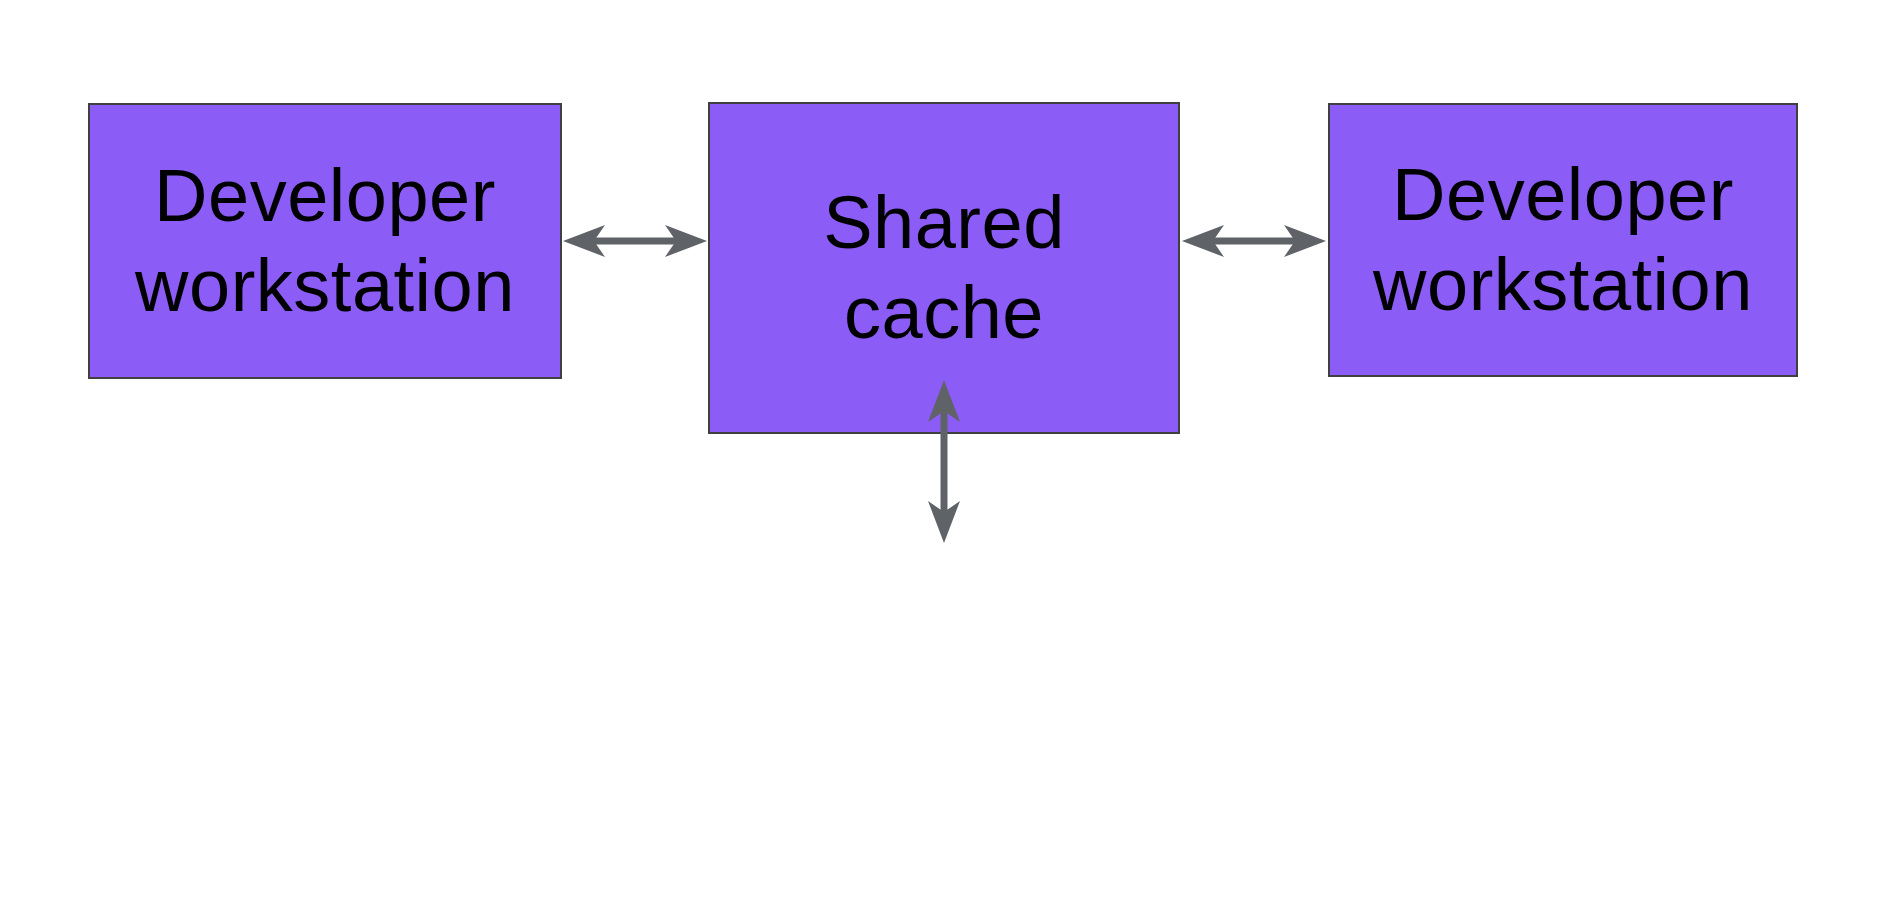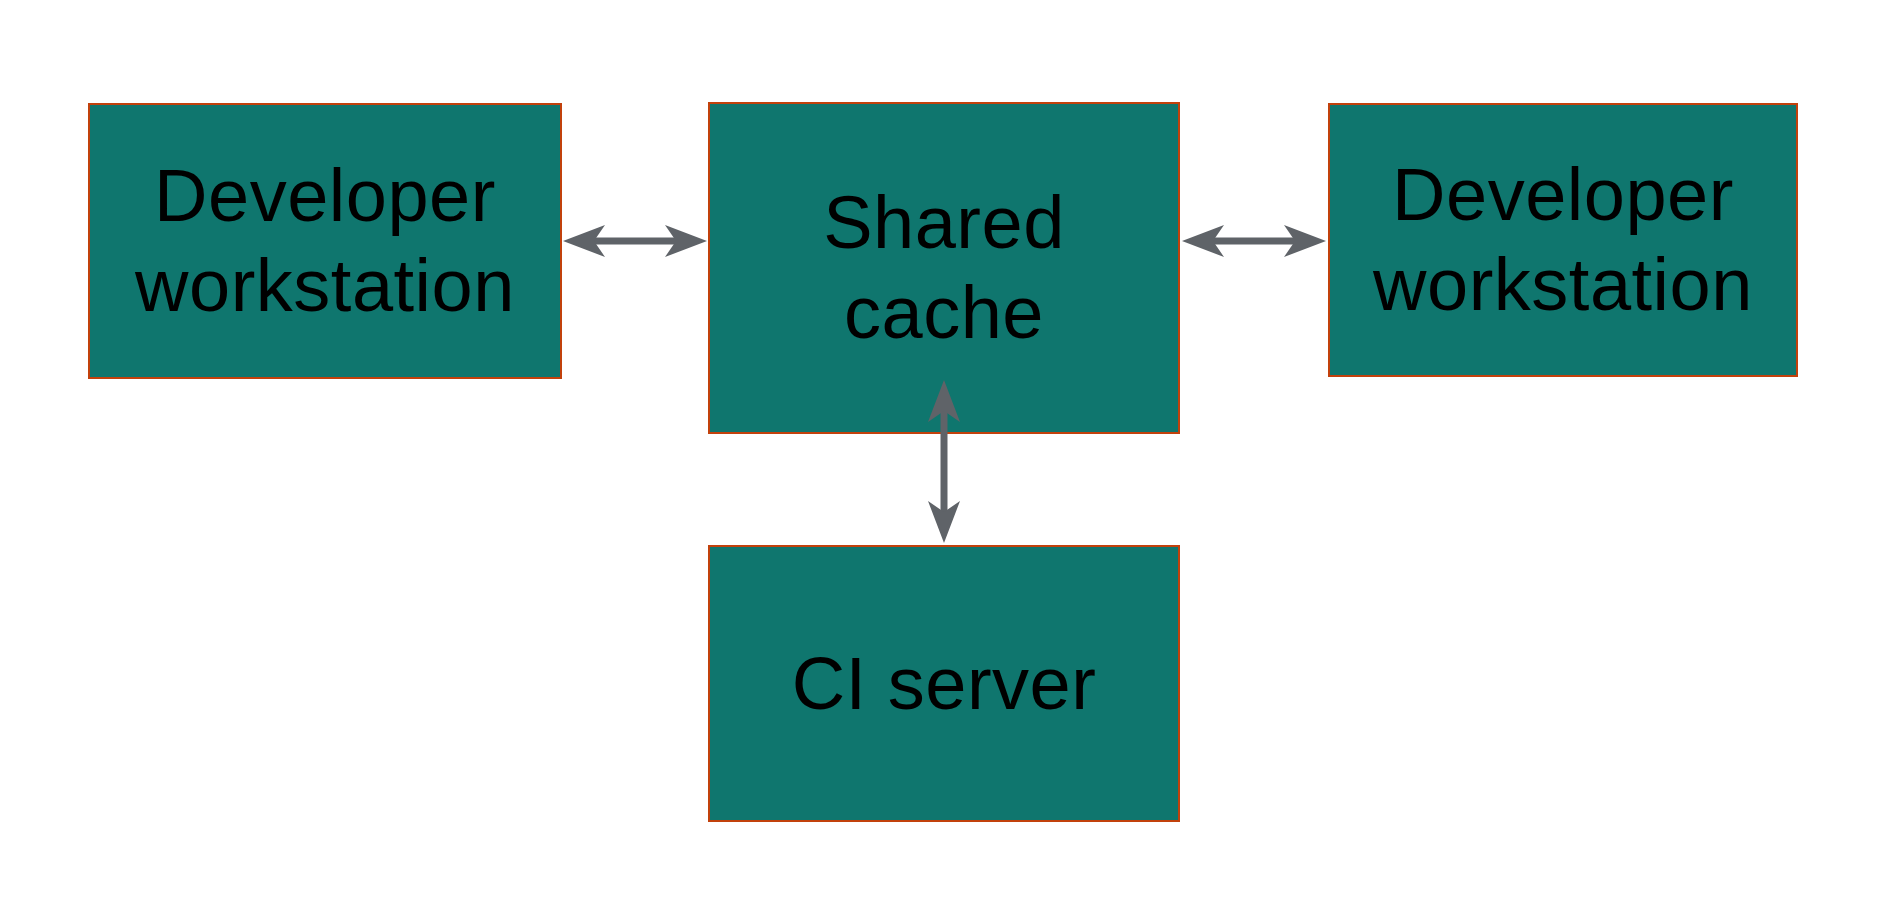--- a/index.html
+++ b/index.html
@@ -11,22 +11,22 @@
   .canvas {
     position: relative;
     width: 1900px;
     height: 922px;
     background: #ffffff;
     overflow: hidden;
   }
   .node {
     position: absolute;
     box-sizing: border-box;
-    background: #0f766e;
-    border: 2px solid #c2410c;
+    background: #8b5cf6;
+    border: 2px solid #404040;
     display: flex;
     align-items: center;
     justify-content: center;
     text-align: center;
     color: #000000;
     font-size: 74px;
     line-height: 90px;
     letter-spacing: 0.5px;
     white-space: pre-line;
   }
@@ -57,23 +57,20 @@
   <div class="node node-shared">
     <span>Shared
 cache</span>
   </div>
 
   <div class="node node-dev-right">
     <span>Developer
 workstation</span>
   </div>
 
-  <div class="node node-ci">
-    <span>CI server</span>
-  </div>
 
   <svg class="arrow-layer" viewBox="0 0 1900 922" xmlns="http://www.w3.org/2000/svg">
 
     <g>
       <line class="arrow-shaft" x1="594" y1="241" x2="676" y2="241"></line>
       <polygon class="arrow-head" points="563,241 605,225 594,241 605,257"></polygon>
       <polygon class="arrow-head" points="707,241 665,225 676,241 665,257"></polygon>
     </g>
 
     <g>

